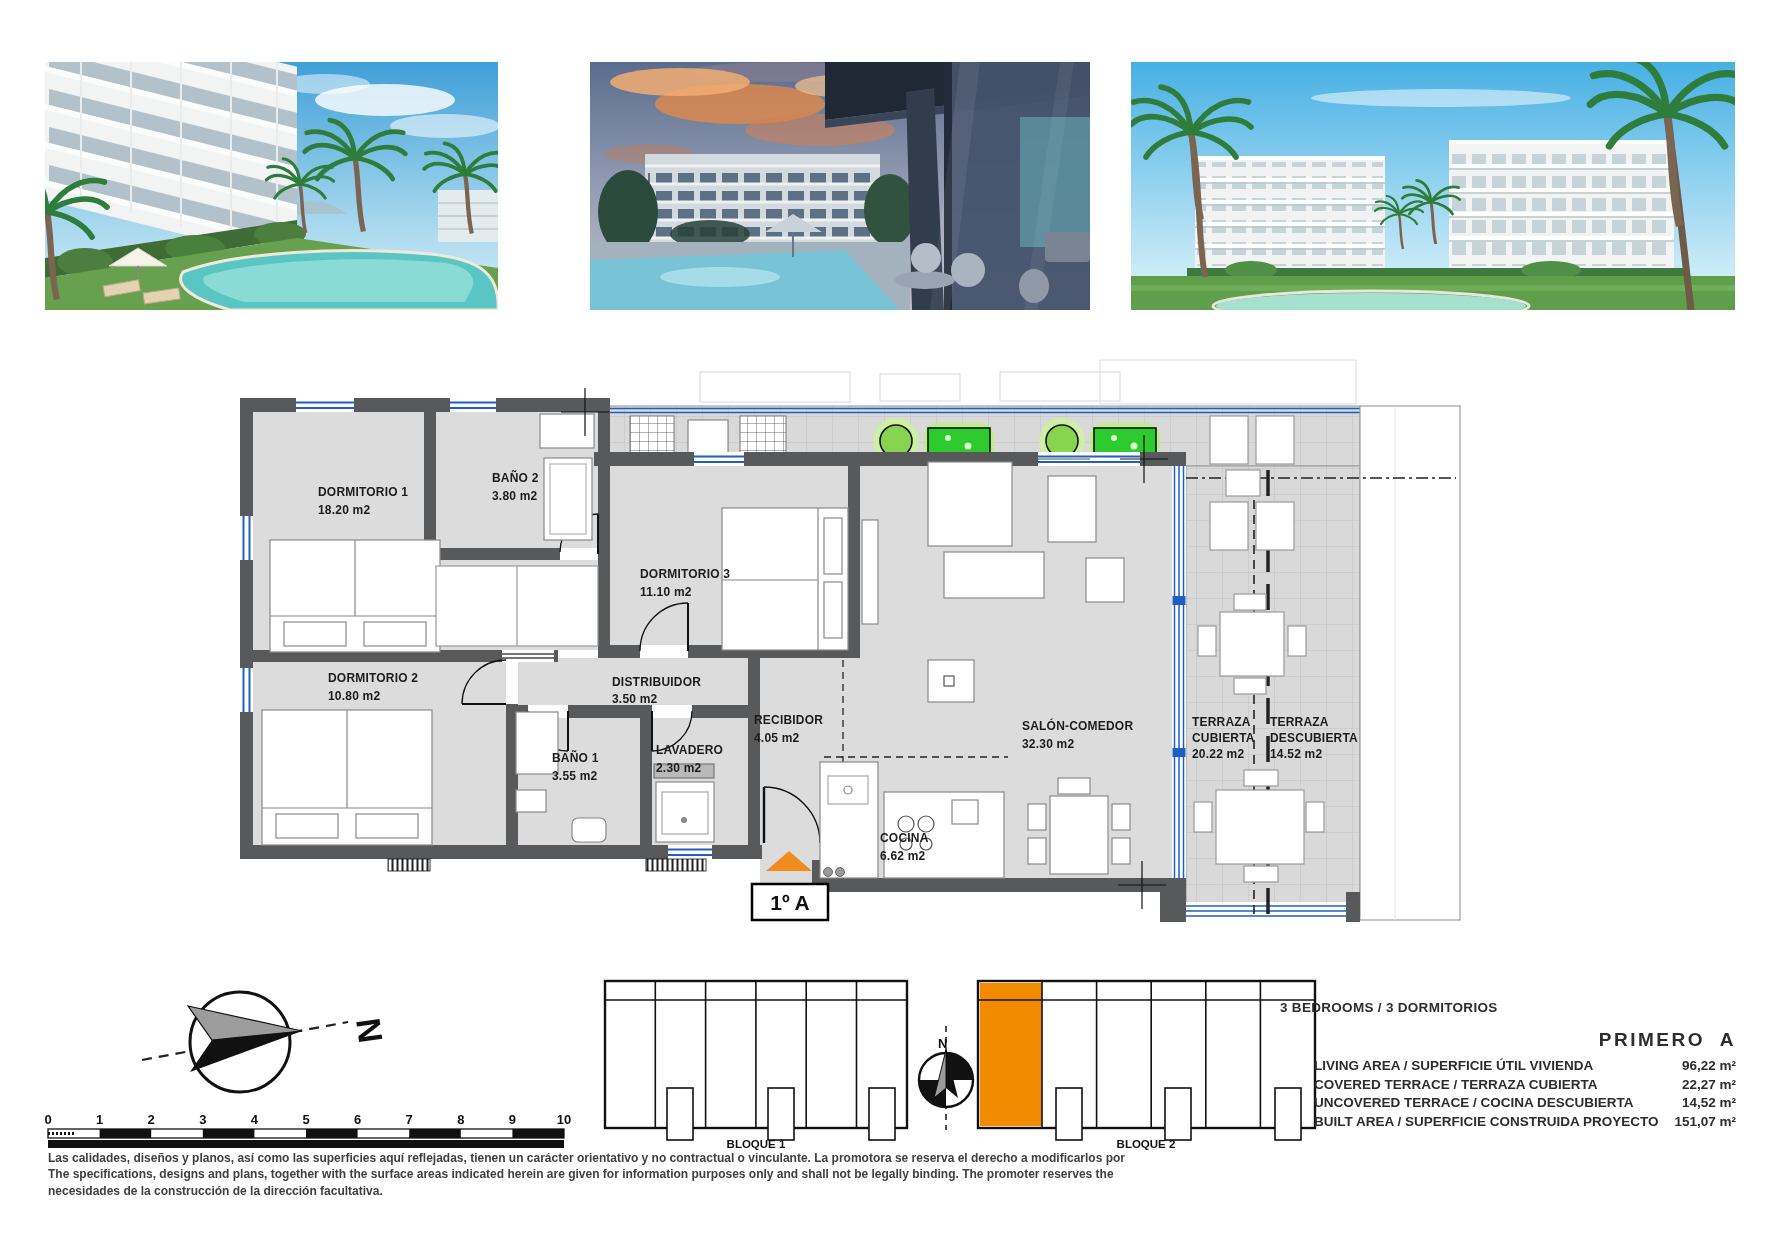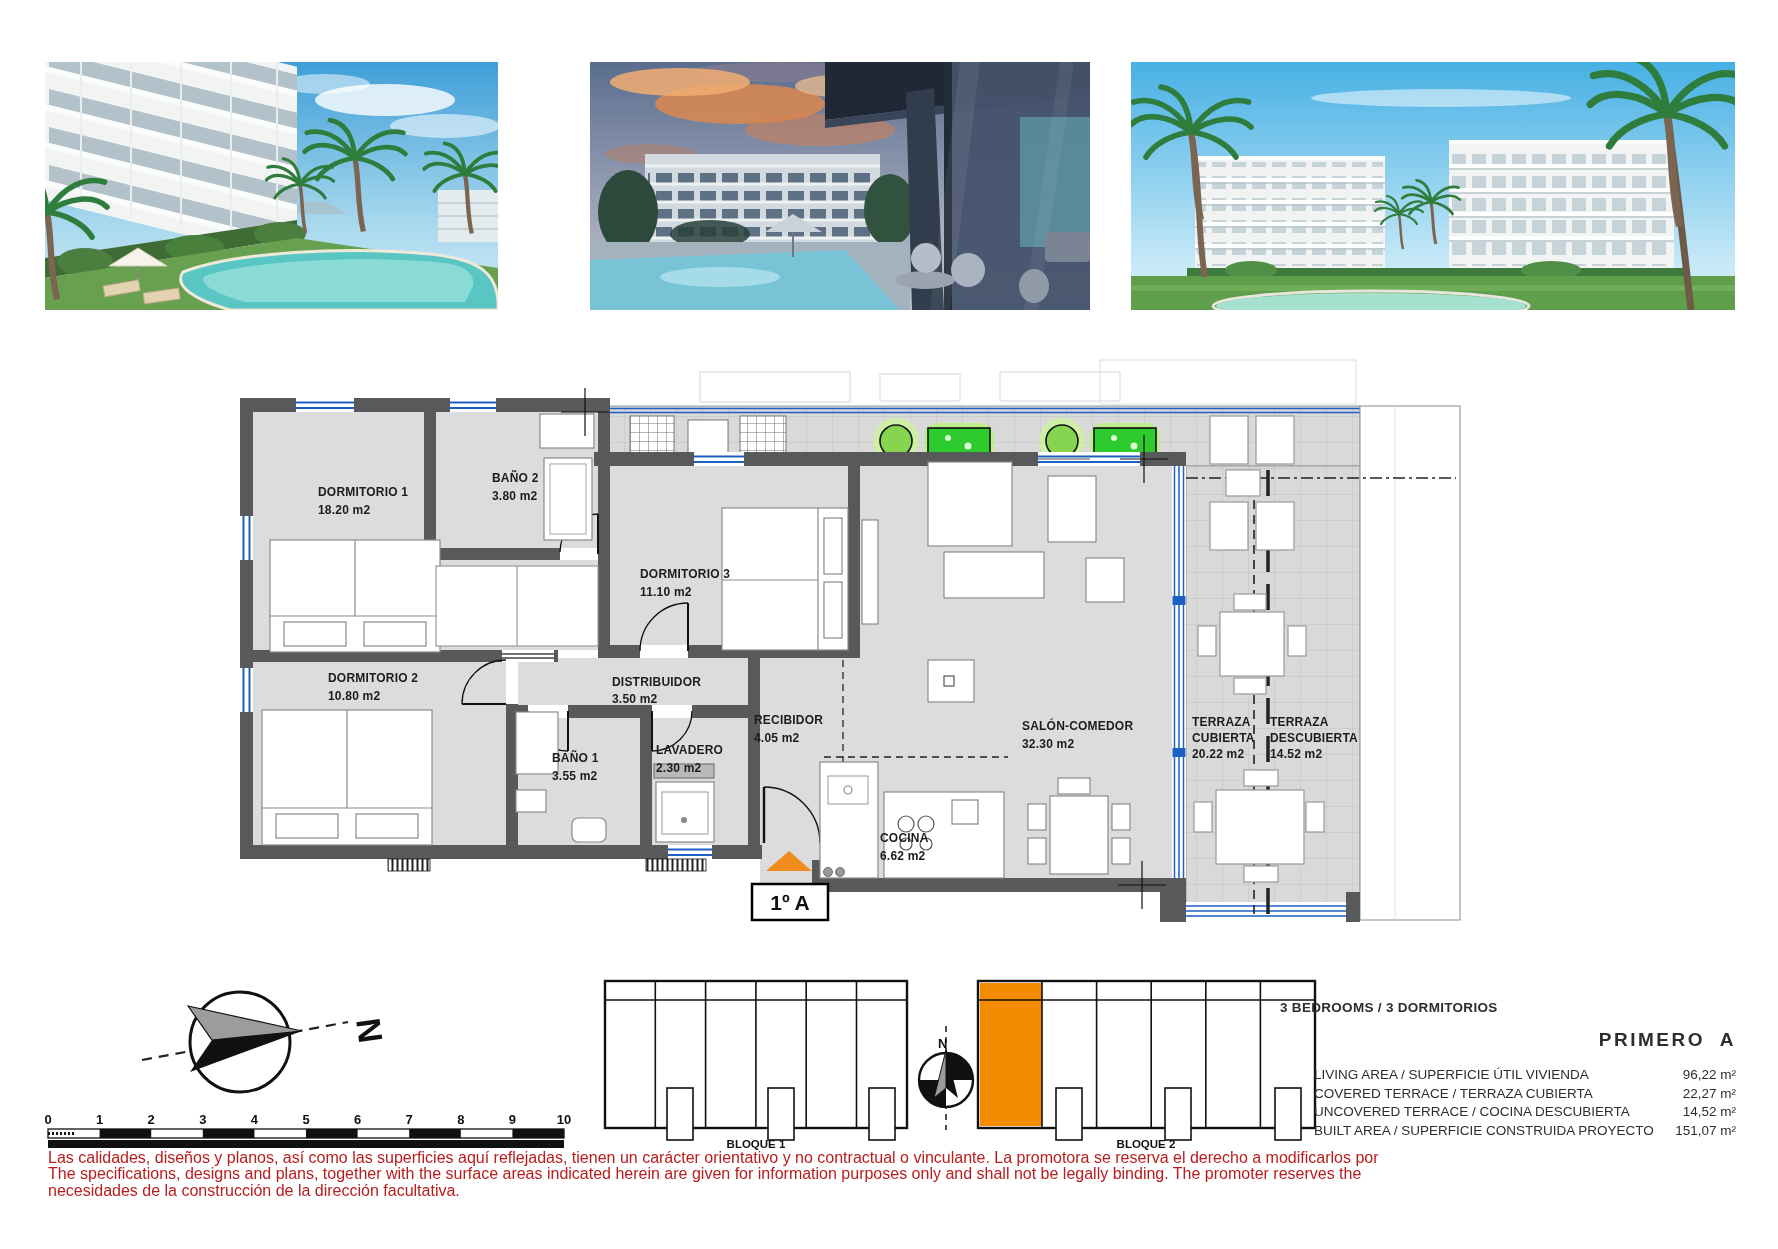--- a/index.html
+++ b/index.html
@@ -10,26 +10,26 @@
   #plan-svg{position:absolute;left:0;top:0}
   .plabel text{font:bold 12px "Liberation Sans",sans-serif;fill:#1c1c1c;letter-spacing:.2px}
   .slabel text{font:bold 11.5px "Liberation Sans",sans-serif;fill:#111}
   .ticks text{font:bold 13px "Liberation Sans",sans-serif;fill:#111}
   .unitbox text{font:bold 21px "Liberation Sans",sans-serif;fill:#111}
   .nbig{font:bold 34px "Liberation Sans",sans-serif;fill:#111}
   .nsmall{font:bold 13px "Liberation Sans",sans-serif;fill:#111}
   .specs{position:absolute;left:1280px;top:1000px;width:456px;color:#2d2d2d}
   .specs .bedrooms{font-size:13.5px;font-weight:bold;text-align:left;letter-spacing:.3px}
   .specs .unit{font-size:19px;font-weight:bold;text-align:right;letter-spacing:2.5px;
-               margin-top:14px;margin-bottom:16px;white-space:pre}
+               margin-top:14px;margin-bottom:7px;white-space:pre}
   .specs .row{display:flex;justify-content:space-between;height:18.5px;
-              font-size:13.5px;font-weight:normal;padding-left:34px}
+              font-size:13.5px;font-weight:bold;padding-left:34px}
   .specs .row .v{text-align:left;white-space:pre}
   .disclaimer{position:absolute;left:48px;top:1150px;width:1080px;
-              font-size:16px;font-weight:normal;color:#b91c1c;line-height:16.4px;white-space:nowrap}
+              font-size:12px;font-weight:bold;color:#404040;line-height:16.4px;white-space:nowrap}
 </style>
 </head>
 <body>
 
 <svg width="0" height="0" style="position:absolute">
   <defs>
     <linearGradient id="sky1" x1="0" y1="0" x2="0" y2="1">
       <stop offset="0" stop-color="#3f9fd8"></stop>
         <stop offset=".65" stop-color="#a8d8ee"></stop>
         <stop offset="1" stop-color="#d5ecf6"></stop>

